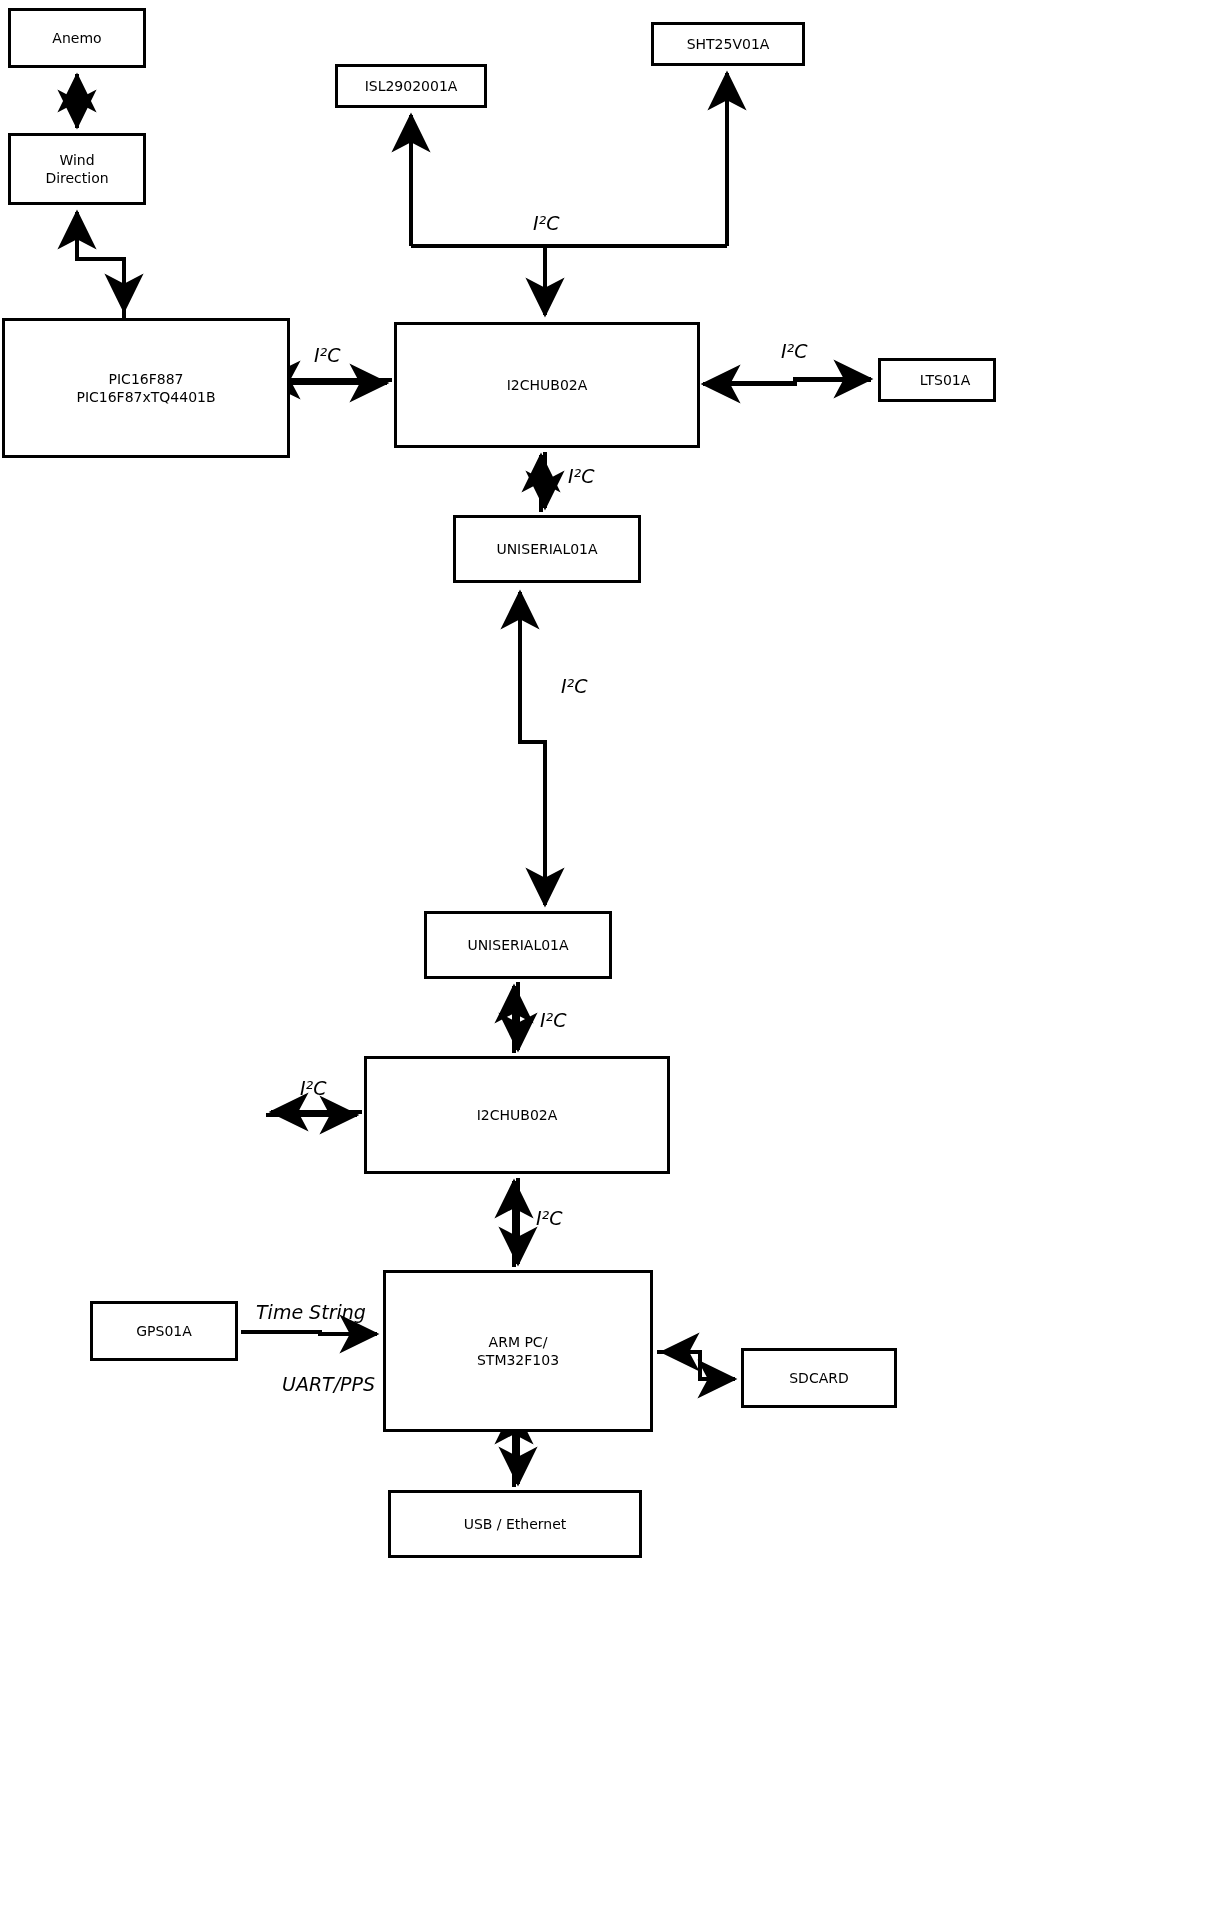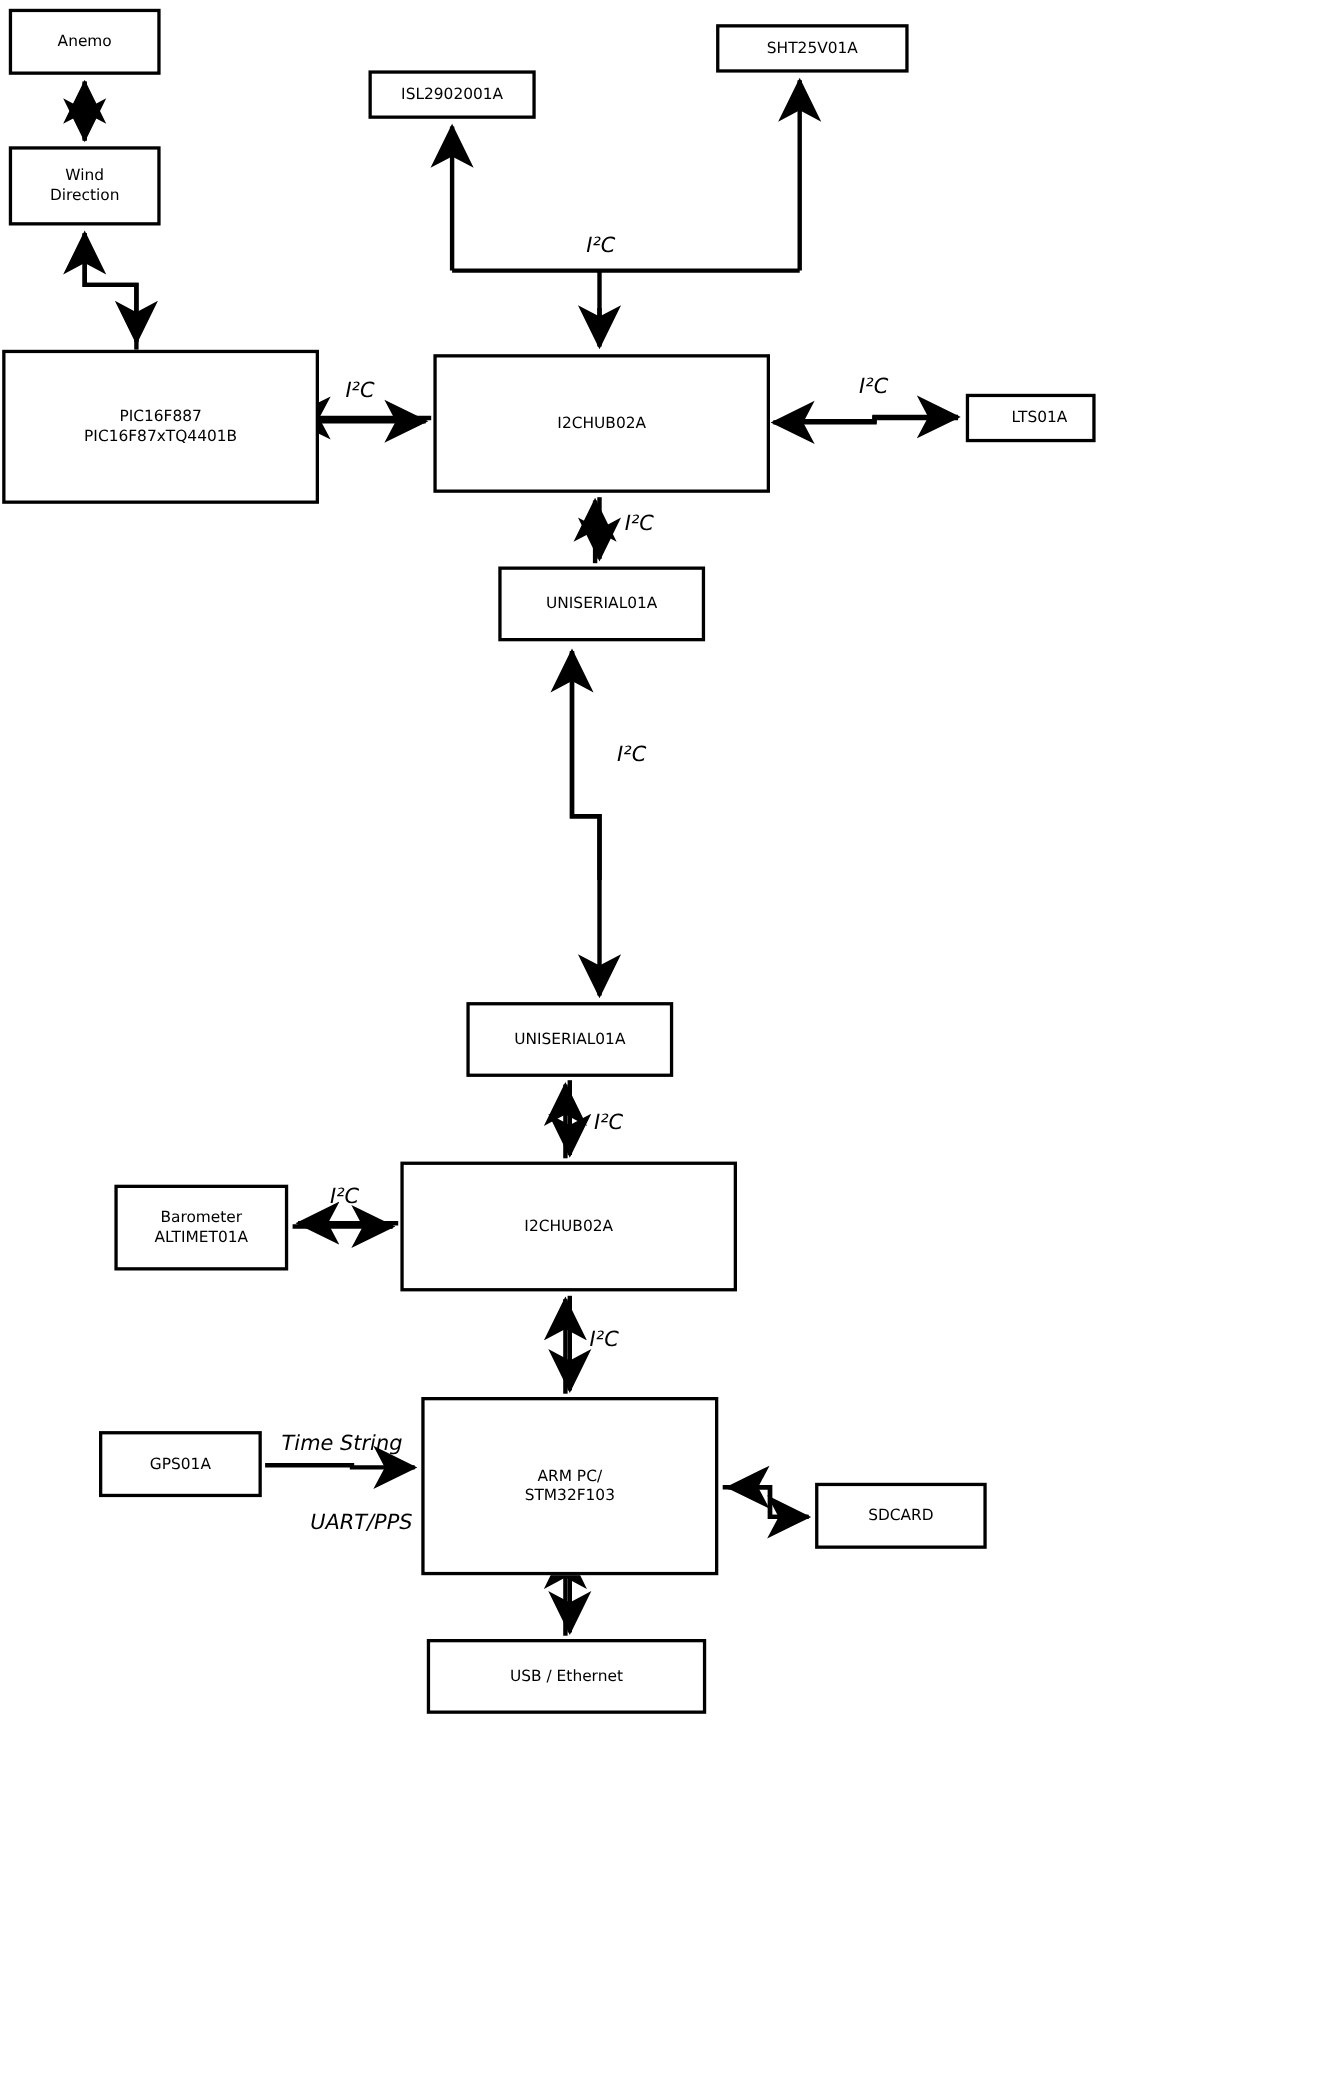--- a/index.html
+++ b/index.html
@@ -126,44 +126,40 @@
 
   <div class="node" style="left:2px; top:318px; width:288px; height:140px;">
     <span>PIC16F887
 PIC16F87xTQ4401B</span>
   </div>
 
   <div class="node" style="left:335px; top:64px; width:152px; height:44px;">
     <span>ISL2902001A</span>
   </div>
 
-  <div class="node" style="left:651px; top:22px; width:175px; height:44px;">
+  <div class="node" style="left:651px; top:22px; width:154px; height:44px;">
     <span>SHT25V01A</span>
   </div>
 
   <div class="node" style="left:394px; top:322px; width:306px; height:126px;">
     <span>I2CHUB02A</span>
   </div>
 
   <div class="node" style="left:878px; top:358px; width:118px; height:44px;padding-left:16px;">
     <span>LTS01A</span>
   </div>
 
   <div class="node" style="left:453px; top:515px; width:188px; height:68px;">
     <span>UNISERIAL01A</span>
   </div>
 
   <div class="node" style="left:424px; top:911px; width:188px; height:68px;">
     <span>UNISERIAL01A</span>
   </div>
 
-  <div class="node" style="left:104px; top:1077px; width:158px; height:78px;">
-    <span>Barometer
-ALTIMET01A</span>
-  </div>
 
   <div class="node" style="left:364px; top:1056px; width:306px; height:118px;">
     <span>I2CHUB02A</span>
   </div>
 
   <div class="node" style="left:90px; top:1301px; width:148px; height:60px;">
     <span>GPS01A</span>
   </div>
 
   <div class="node" style="left:383px; top:1270px; width:270px; height:162px;">

